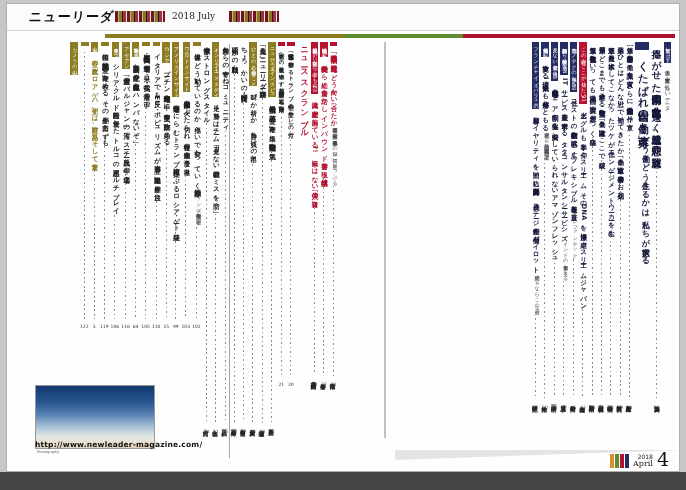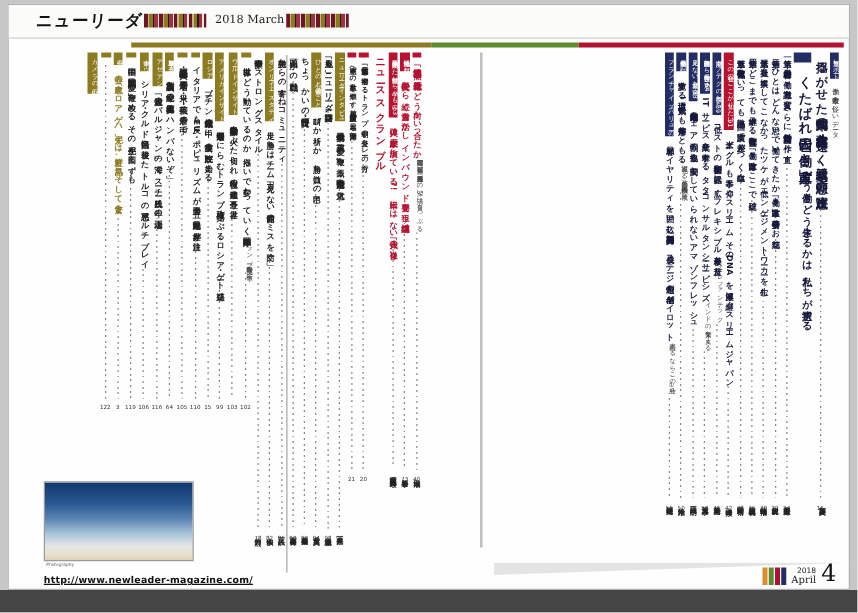--- a/index.html
+++ b/index.html
@@ -42,41 +42,41 @@
   #newslabel{color:#b5132f;font-weight:bold;font-size:8px;letter-spacing:1px;margin-left:3px;height:345px;}
   .news .tt{font-size:5.5px;color:#222;}
   
   #divider{position:absolute;left:377px;top:38px;width:2px;height:396px;background:#bfbfbf;}
   #lrule{position:absolute;left:222px;top:40px;width:1px;height:414px;background:#a8a8a8;}
   
   #photo{position:absolute;left:28px;top:381px;width:118px;height:62px;
          background:linear-gradient(180deg,#11386e 0%,#27568f 26%,#5d87b6 48%,#a9c3d8 66%,#e3e7e4 82%,#e8e0cd 93%,#ded2b8 100%);
          border:1px solid #9a9a9a;}
   #photo-cap{position:absolute;left:30px;top:446px;font-size:3.5px;color:#666;}
-  #url{position:absolute;left:28px;top:455px;font-size:7.5px;font-weight:bold;color:#111;letter-spacing:.2px;text-decoration:underline;}
+  #url{position:absolute;left:28px;top:436px;font-size:7.5px;font-weight:bold;color:#111;letter-spacing:.2px;}
   
   #corner-cut{position:absolute;left:388px;top:446px;width:290px;height:10px;background:#e4e4e4;
               clip-path:polygon(0 100%,100% 0,0 0);}
   #foot{position:absolute;right:10px;top:447px;display:flex;align-items:flex-end;gap:4px;}
   #foot-bars{display:flex;gap:1px;height:14px;align-items:stretch;}
   #foot-bars i{width:4px;display:block;}
   #fb1{background:#d98d2b;} #fb2{background:#5f8c30;} #fb3{background:#b01230;} #fb4{background:#232d63;}
   #foot-date{display:flex;flex-direction:column;align-items:flex-end;line-height:1;justify-content:space-between;}
   #foot-year{font-size:6px;color:#222;} #foot-month{font-size:8px;color:#222;font-family:"DejaVu Serif","Liberation Serif",serif;}
   #foot-page{font-size:19px;color:#111;line-height:.9;font-family:"DejaVu Serif","Liberation Serif",serif;}
 </style>
 </head>
 <body>
 
 <div id="page">
 
   <div id="hdr">
     <div id="logo">ニューリーダー</div>
     <div id="bars1" class="bars"></div>
-    <div id="issue">2018 March</div>
+    <div id="issue">2018 July</div>
     <div id="bars2" class="bars"></div>
   </div>
 
   <div id="band-olive" class="band"></div>
   <div id="band-green" class="band"></div>
   <div id="band-red" class="band"></div>
 
   <div id="toc-right" class="toc">
     <div class="e h368 kick">
       <span class="tg">直撃レポート</span>

